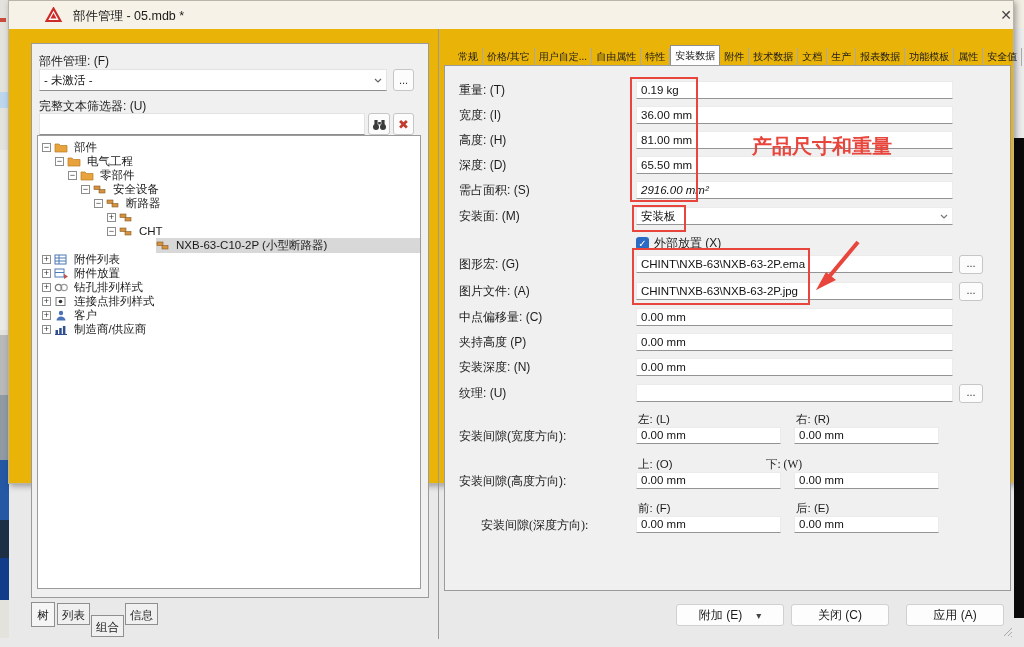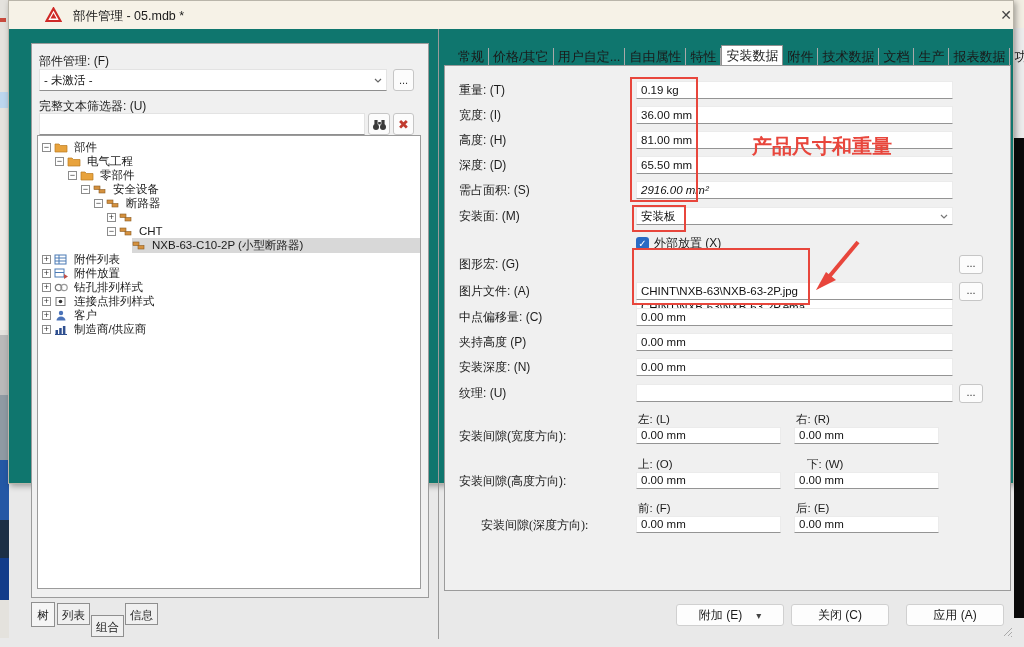--- a/index.html
+++ b/index.html
@@ -1,21 +1,21 @@
 <!DOCTYPE html>
 <html><head>
 <meta charset="utf-8">
 <style>
   html,body{margin:0;padding:0;}
   body{font-family:"Liberation Sans","DejaVu Sans",sans-serif;background:#dcdcdc;}
   #canvas{position:relative;width:1024px;height:647px;overflow:hidden;background:#e9e9e9;}
   
   .bgseg{position:absolute;}
   
-  #dialog{position:absolute;left:8px;top:0;width:1006px;height:484px;background:#0f766e;
+  #dialog{position:absolute;left:8px;top:0;width:1006px;height:484px;background:#eab308;
           border:1px solid #b9b5aa;box-sizing:border-box;box-shadow:2px 2px 6px rgba(0,0,0,.35);}
   #titlebar{position:absolute;left:0;top:0;width:100%;height:28px;background:#f6f2e7;}
   #titletext{position:absolute;left:64px;top:7px;font-size:12.5px;color:#1b1b1b;}
   #closebtn{position:absolute;left:984px;top:4px;width:26px;height:20px;text-align:center;
             line-height:20px;font-size:14px;color:#444;cursor:default;}
   
   .panelbox{position:absolute;border:1px solid #9b9b9b;box-sizing:border-box;background:#f0f0f0;}
   .lbl{position:absolute;font-size:12px;color:#1c1c1c;white-space:nowrap;}
   .inputbox{position:absolute;background:#fff;border:1px solid #e3e3e3;border-bottom:1px solid #8f8f8f;
             box-sizing:border-box;font-size:11.5px;color:#111;padding:0 4px;display:flex;align-items:center;}
@@ -25,28 +25,28 @@
   .chev{width:8px;height:5px;margin-left:auto;}
   
   #treebox{position:absolute;left:28px;top:134px;width:384px;height:454px;background:#fff;
            border:1px solid #9b9b9b;box-sizing:border-box;overflow:hidden;padding-top:4px;}
   .trow{display:flex;align-items:center;height:14px;font-size:11.5px;color:#1a1a1a;white-space:nowrap;}
   .exp{width:9px;height:9px;border:1px solid #8c8c8c;background:#fff;box-sizing:border-box;
        font-size:9px;line-height:6px;text-align:center;color:#333;flex:0 0 9px;margin-right:3px;}
   .exp.none{visibility:hidden;}
   .ticon{width:14px;height:11px;flex:0 0 14px;margin-right:3px;}
   .tlabel{padding:0 3px;}
-  .trow.sel .selwrap{background:#d8d8d8;flex:1;}
+  .trow.sel .selwrap{background:#d8d8d8;flex:1;margin-left:24px;}
   .selwrap{display:flex;align-items:center;}
   
   .vtab{position:absolute;border:1px solid #8f8f8f;box-sizing:border-box;background:#f0f0f0;
         font-size:11.5px;text-align:center;color:#1a1a1a;}
   
   #tabstrip{position:absolute;left:445px;top:45px;display:flex;height:20px;align-items:flex-end;}
-  .rtab{font-size:13px;color:#1a1a1a;line-height:18px;padding:0 4px;border-right:1px solid #a9a9a9;
+  .rtab{font-size:10px;color:#1a1a1a;line-height:18px;padding:0 4px;border-right:1px solid #a9a9a9;
         white-space:nowrap;}
   .rtab.active{background:#fff;border:1px solid #8f8f8f;line-height:20px;margin-bottom:-1px;}
   
   .flabel{position:absolute;left:458px;font-size:12px;color:#1c1c1c;height:18px;line-height:18px;white-space:nowrap;}
   .finput{position:absolute;left:635px;width:317px;height:18px;background:#fff;border:1px solid #ebebeb;
           border-bottom:1px solid #949494;box-sizing:border-box;font-size:11.5px;line-height:16px;
           padding:0 4px;color:#111;display:flex;align-items:center;}
   .fbrowse{position:absolute;left:958px;width:24px;height:19px;background:#fcfcfc;border:1px solid #c6c6c6;
            border-radius:3px;box-sizing:border-box;font-size:11px;line-height:15px;text-align:center;color:#333;}
   .cinput{position:absolute;width:145px;height:17px;background:#fff;border:1px solid #ebebeb;
@@ -294,21 +294,21 @@
       <span>安装板</span>
       <svg class="chev" viewBox="0 0 8 5">
           <polyline points="1,1 4,4 7,1" fill="none" stroke="#777" stroke-width="1.2"></polyline>
         </svg>
     </div>
 
     <div id="chkbox" style="left:627px;">✓</div>
     <span id="chklabel" style="left:645px;">外部放置 (X)</span>
 
     <span class="flabel" style="left:450px;top:254px;">图形宏: (G)</span>
-    <div class="finput" style="left:627px;top:254px;margin-top:43px;">
+    <div class="finput" style="left:627px;top:254px;">
         <span>CHINT\NXB-63\NXB-63-2P.ema</span>
       </div>
     <div class="fbrowse" style="left:950px;top:254px;">...</div>
     <span class="flabel" style="left:450px;top:281px;">图片文件: (A)</span>
     <div class="finput" style="left:627px;top:281px;">
         <span>CHINT\NXB-63\NXB-63-2P.jpg</span>
       </div>
     <div class="fbrowse" style="left:950px;top:281px;">...</div>
 
     <span class="flabel" style="left:450px;top:307px;">中点偏移量: (C)</span>
@@ -330,21 +330,21 @@
       </div>
     <div class="fbrowse" style="left:950px;top:383px;">...</div>
 
     <span class="chead" style="left:629px;top:411px;">左: (L)</span>
     <span class="chead" style="left:787px;top:411px;">右: (R)</span>
     <span class="flabel" style="left:450px;top:426px;">安装间隙(宽度方向):</span>
     <div class="cinput" style="left:627px;top:426px;"><span>0.00 mm</span></div>
     <div class="cinput" style="left:785px;top:426px;"><span>0.00 mm</span></div>
 
     <span class="chead" style="left:629px;top:456px;">上: (O)</span>
-    <span class="chead" style="left:798px;top:456px;">下: (W)</span>
+    <span class="chead" style="left:757px;top:456px;font-family:Liberation Serif, serif;">下: (W)</span>
     <span class="flabel" style="left:450px;top:471px;">安装间隙(高度方向):</span>
     <div class="cinput" style="left:627px;top:471px;"><span>0.00 mm</span></div>
     <div class="cinput" style="left:785px;top:471px;"><span>0.00 mm</span></div>
 
     <span class="chead" style="left:629px;top:500px;">前: (F)</span>
     <span class="chead" style="left:787px;top:500px;">后: (E)</span>
     <span class="flabel" style="left:472px;top:515px;font-family:Liberation Serif, serif;">安装间隙(深度方向):</span>
     <div class="cinput" style="left:627px;top:515px;"><span>0.00 mm</span></div>
     <div class="cinput" style="left:785px;top:515px;"><span>0.00 mm</span></div>
 

